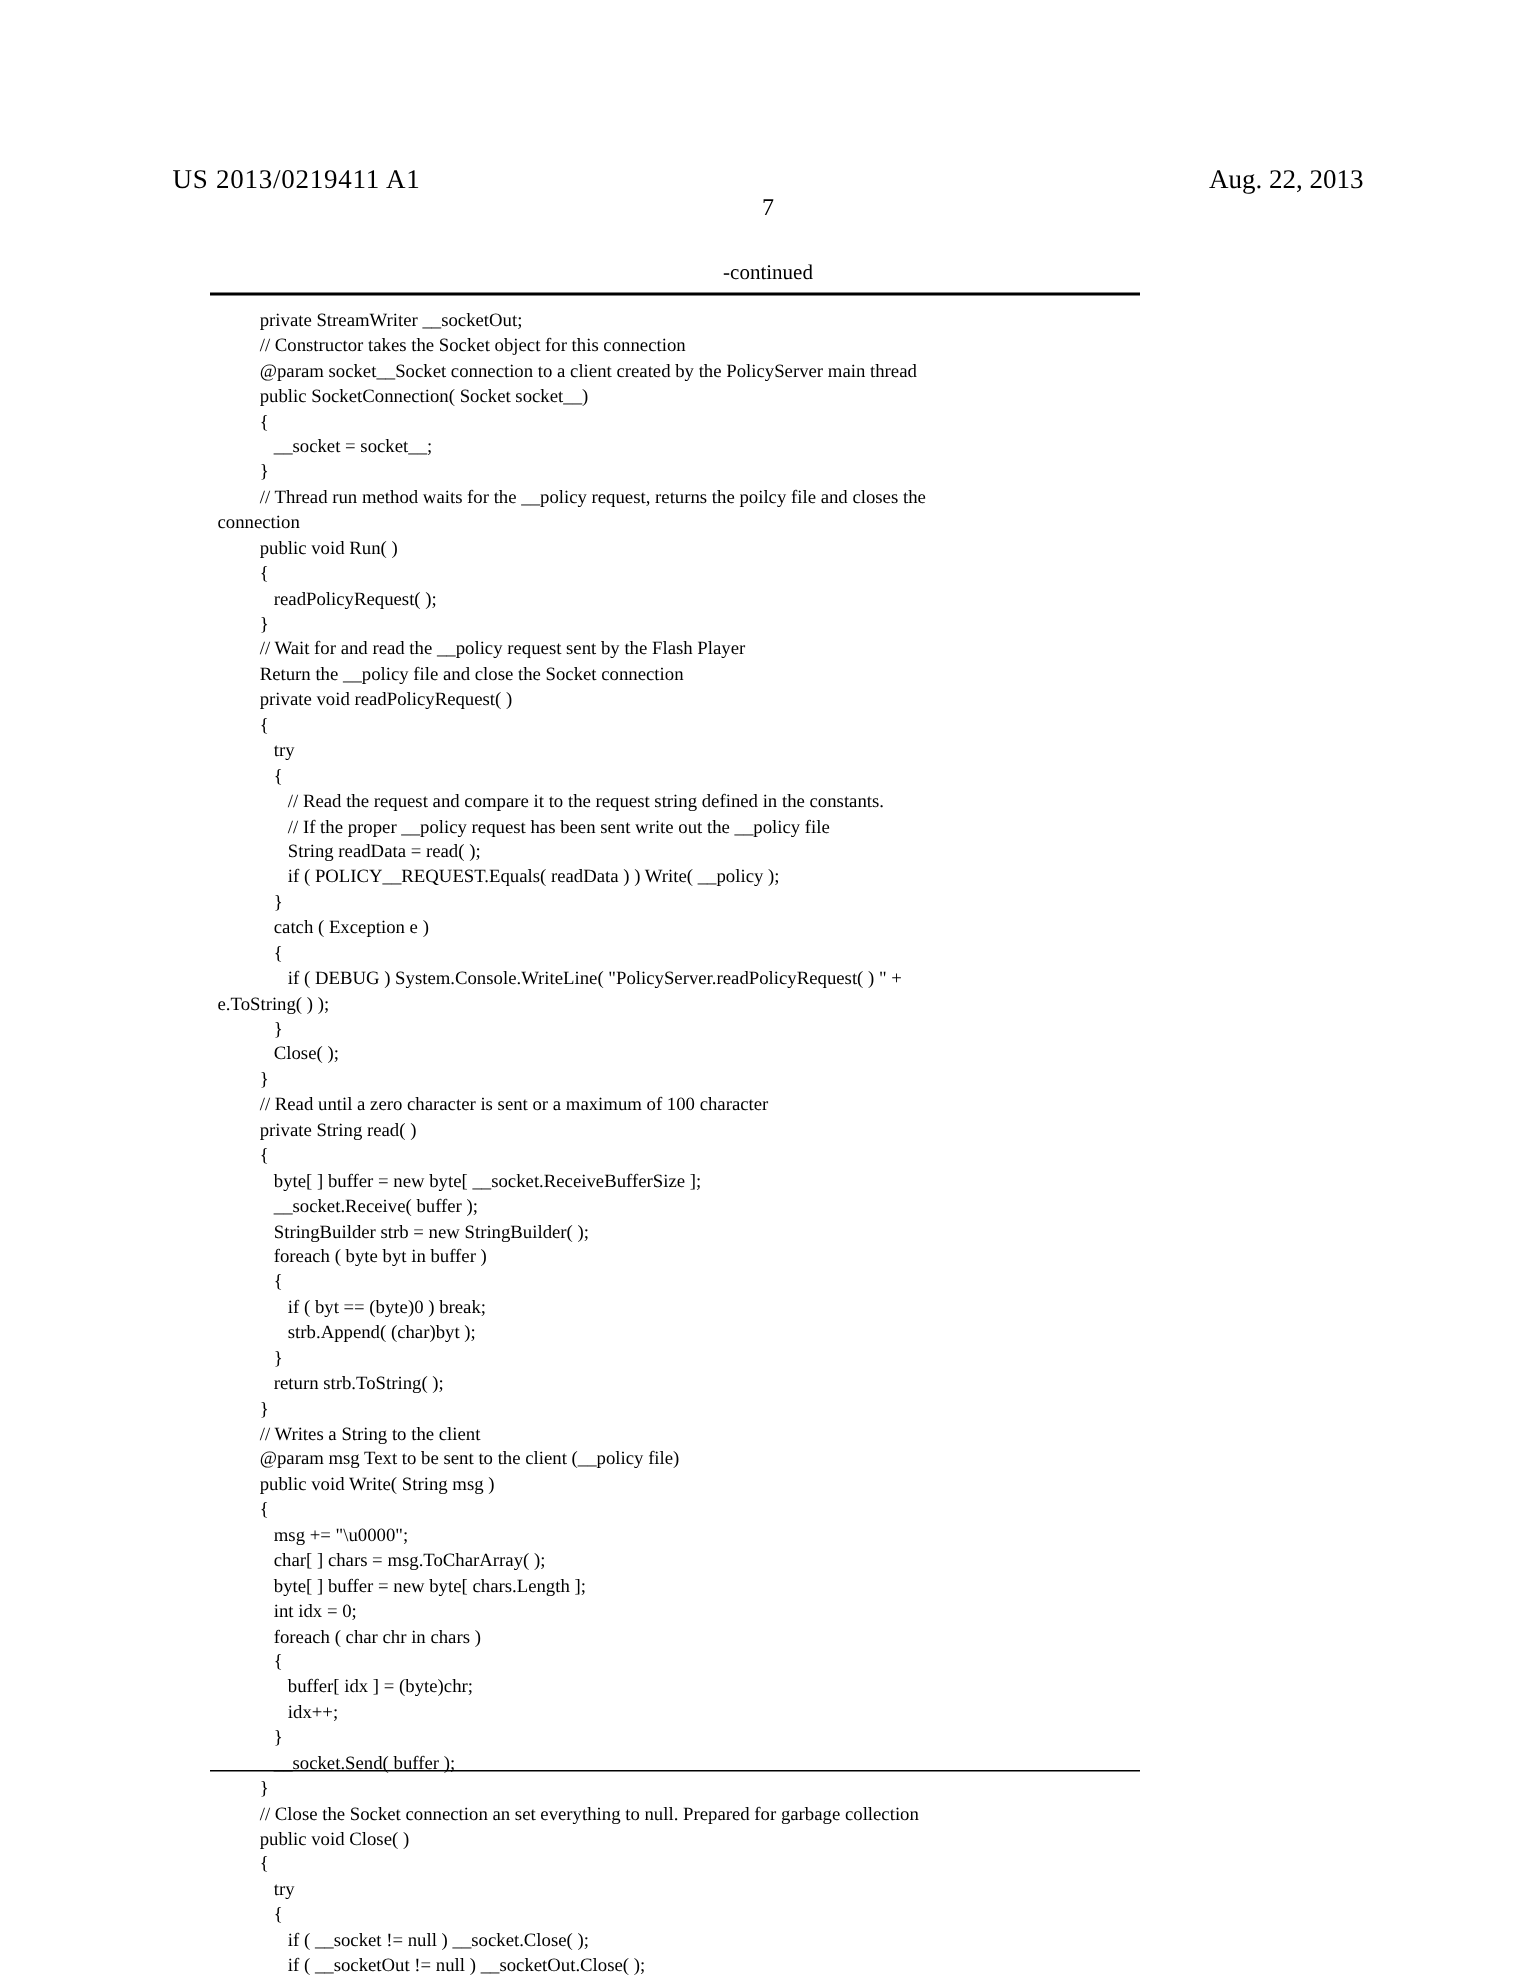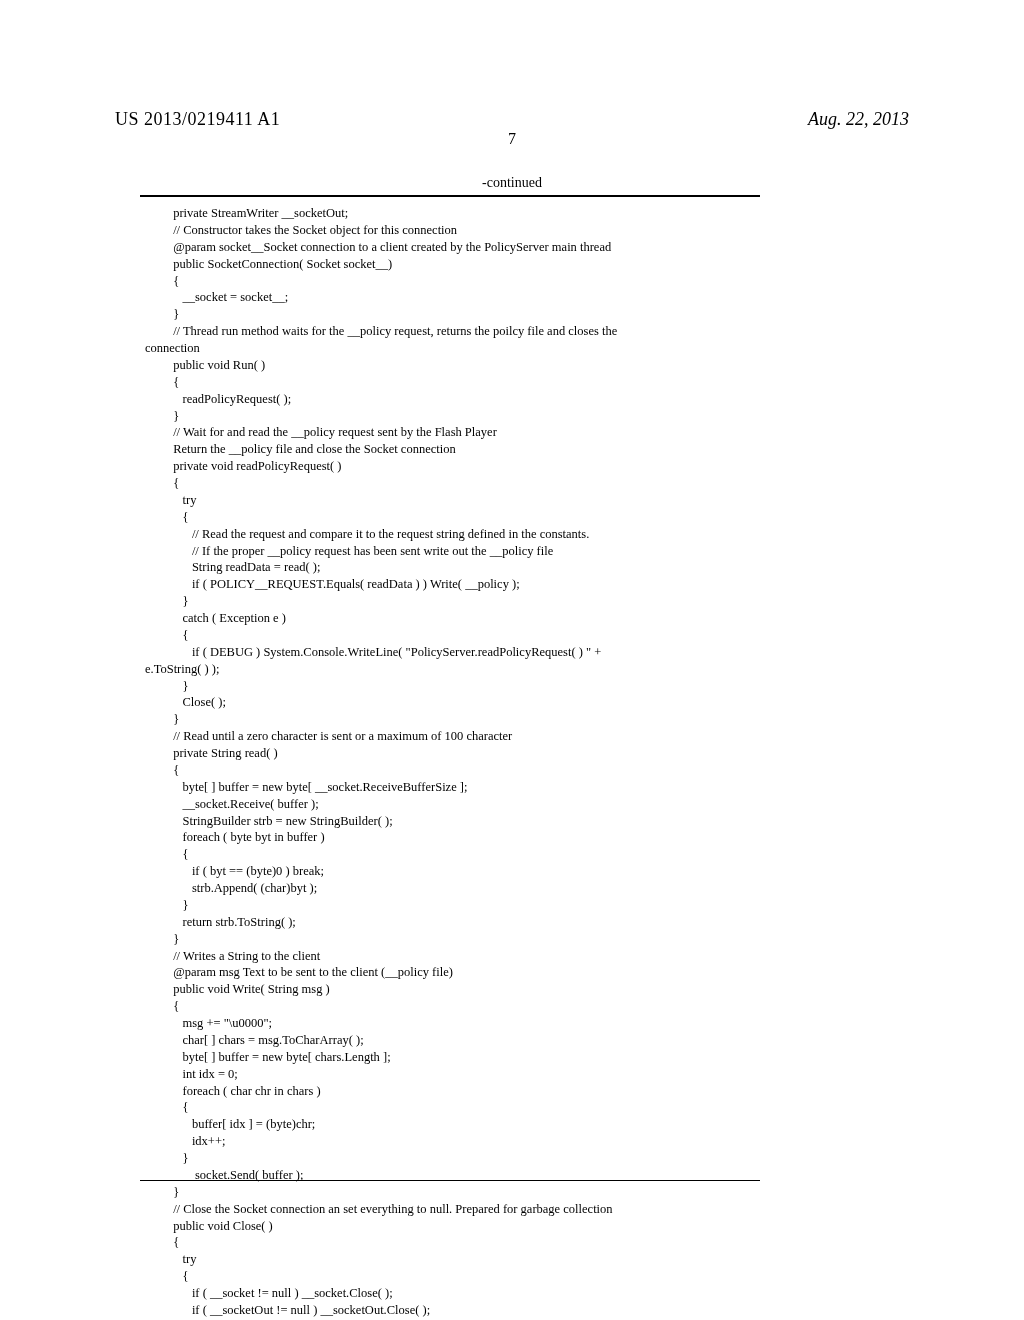--- a/index.html
+++ b/index.html
@@ -21,21 +21,20 @@
     justify-content: space-between;
     font-size: 18px;
     margin-top: 24px;
   }
   .patent-no {
     font-weight: normal;
     letter-spacing: 0.5px;
   }
   .date {
     font-weight: normal;
-    font-style: italic;
   }
   .page-number {
     position: absolute;
     top: 130px;
     left: 50%;
     transform: translateX(-50%);
     font-size: 16px;
   }
   .continued {
     position: absolute;

